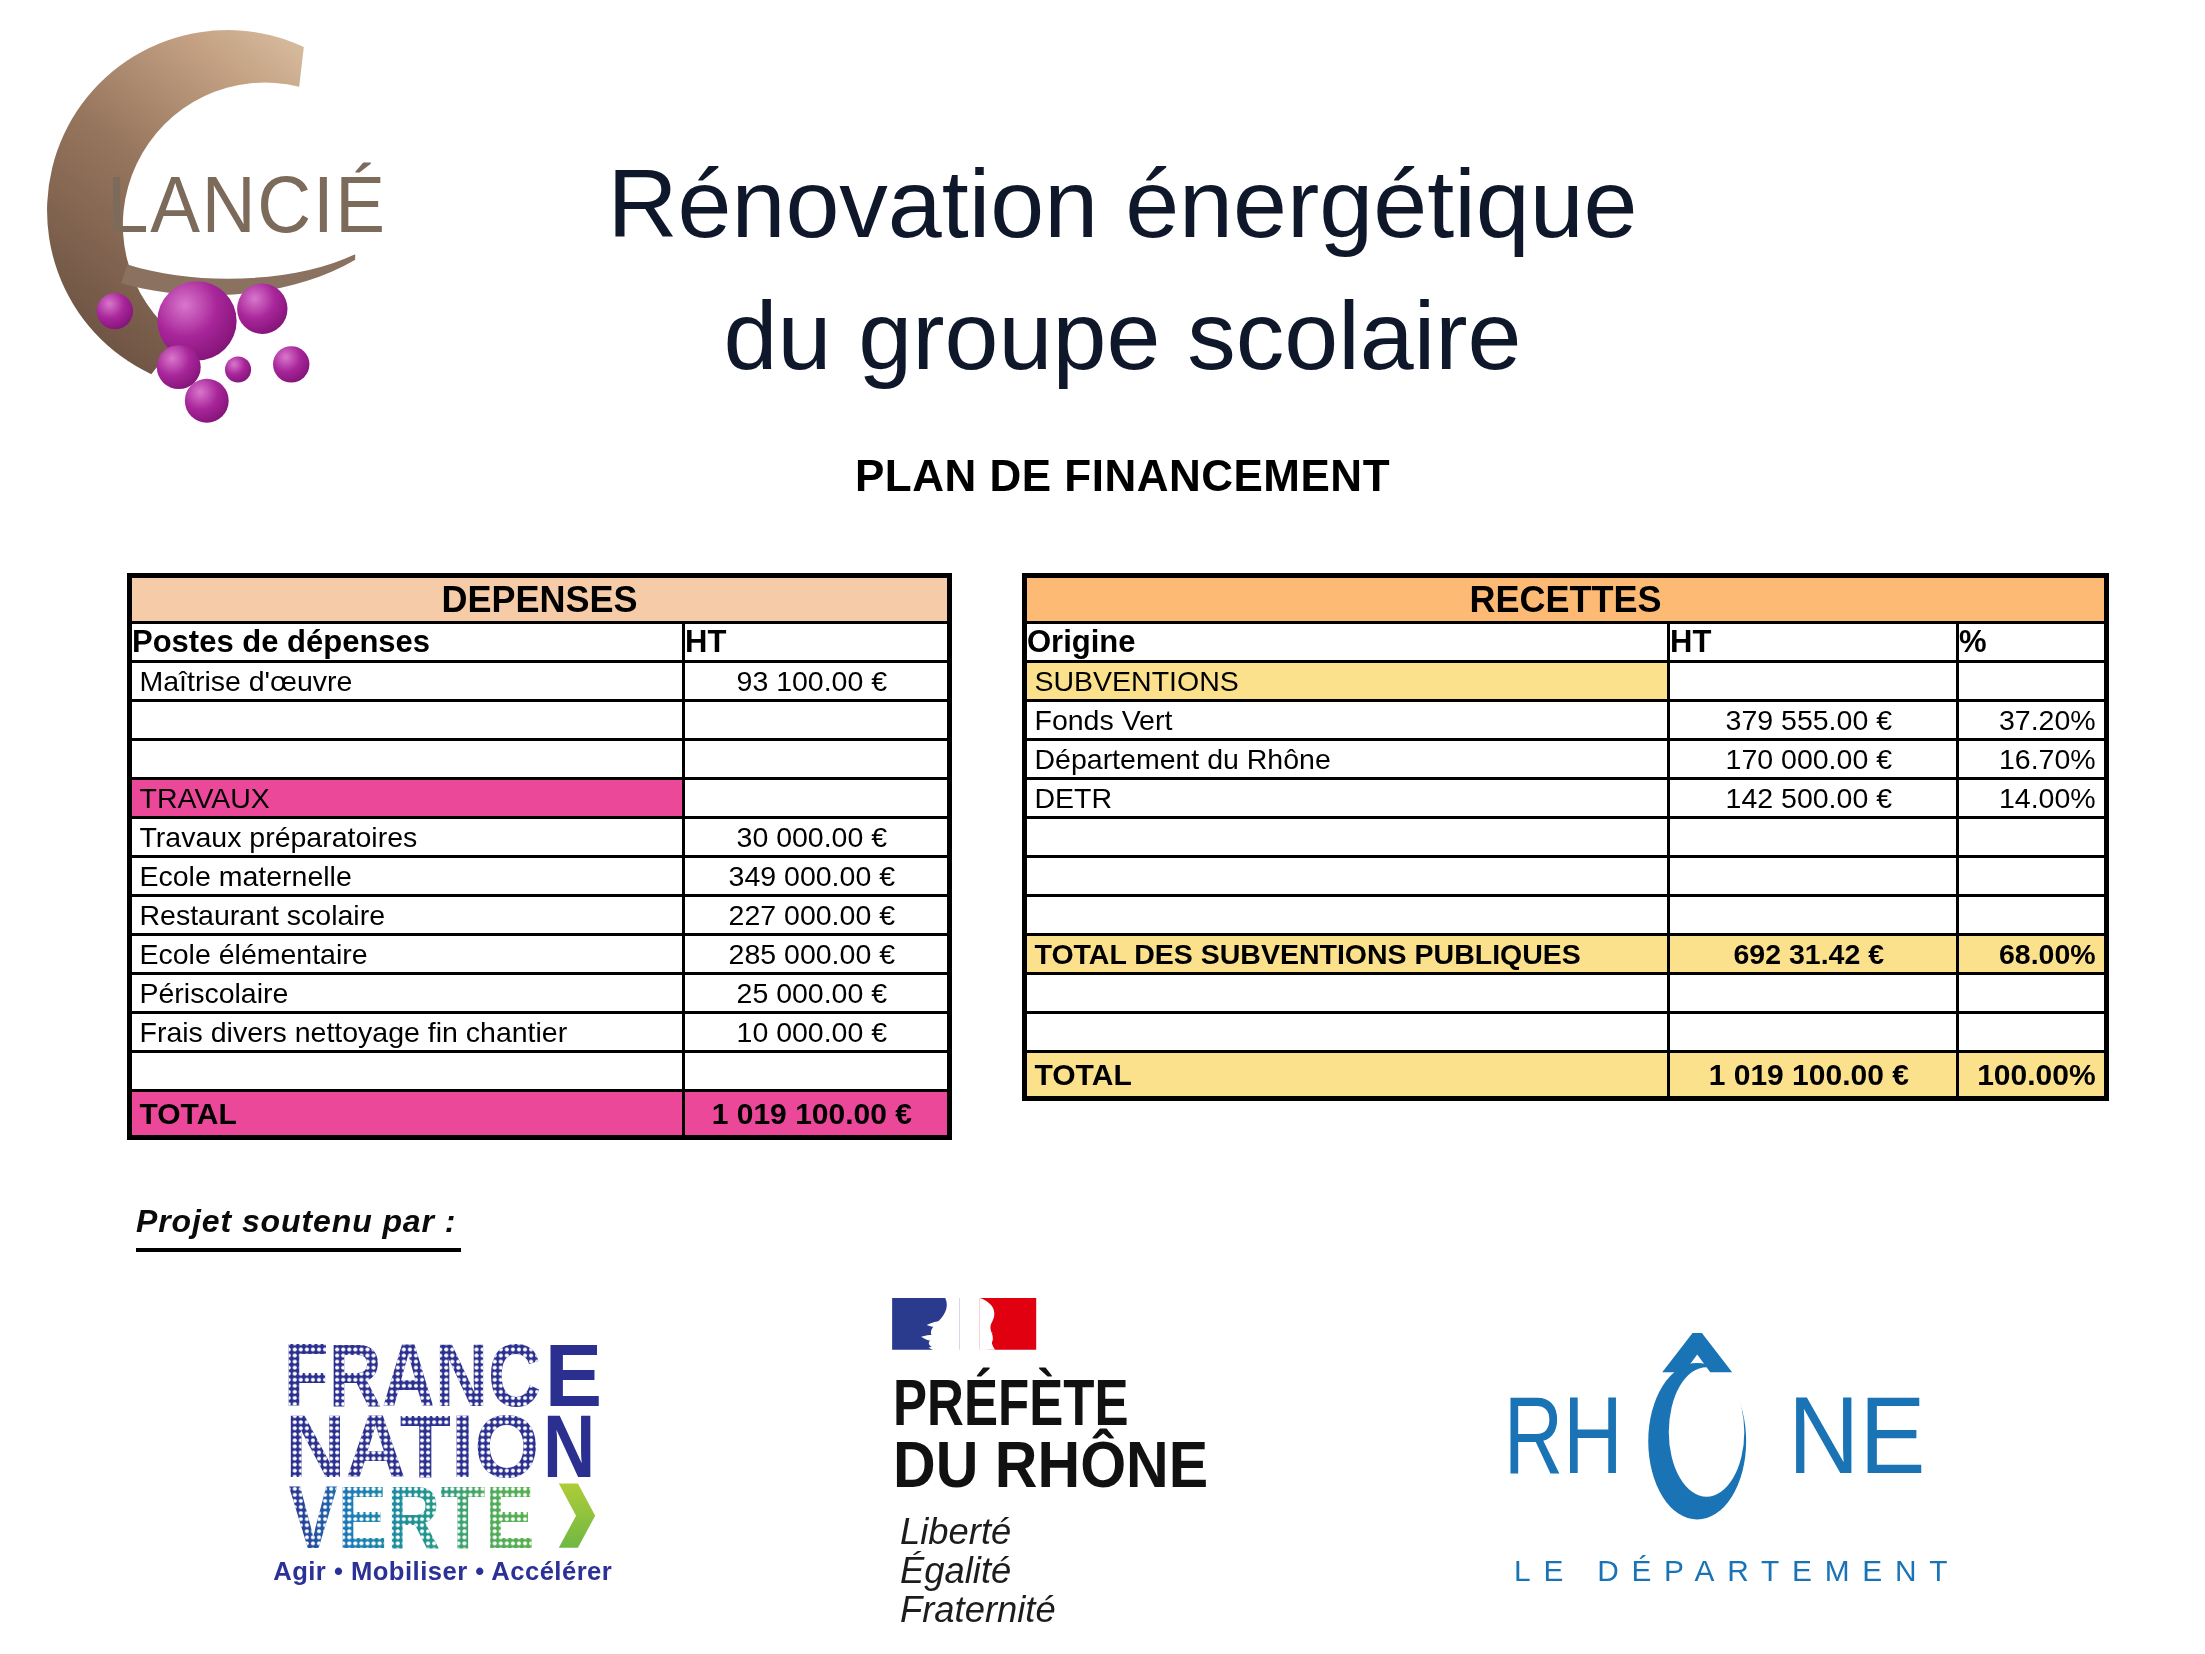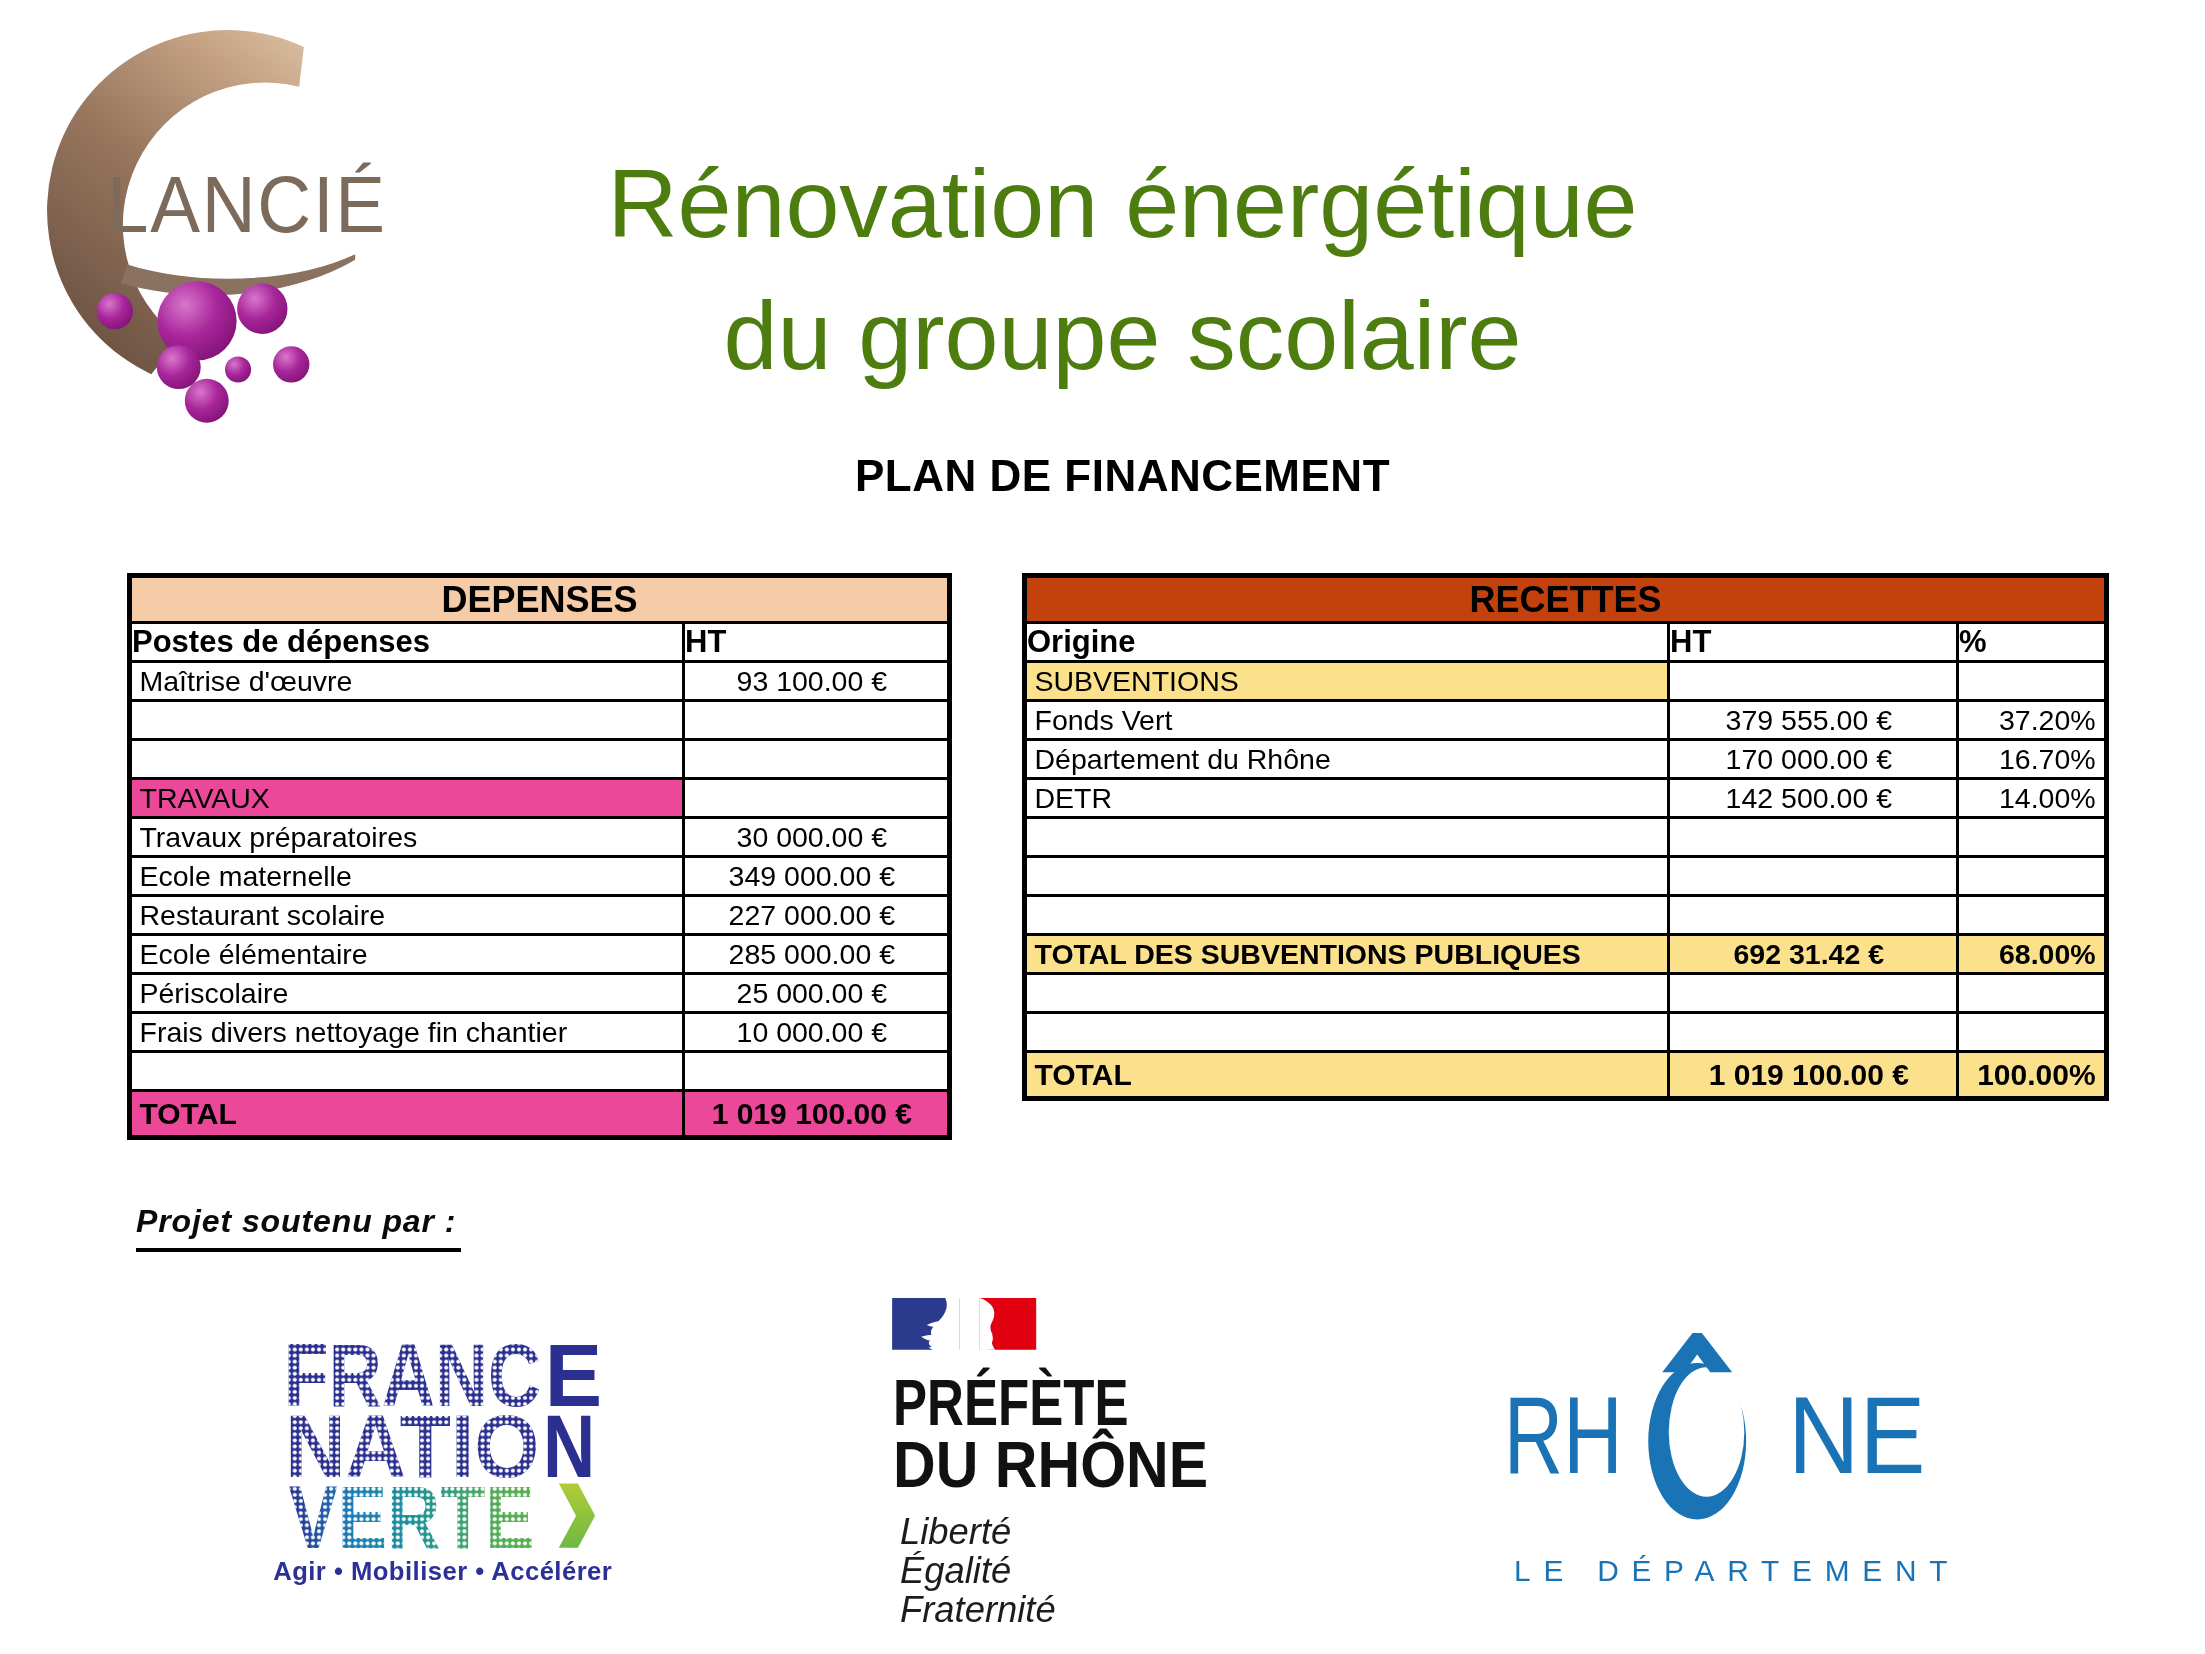--- a/index.html
+++ b/index.html
@@ -6,21 +6,21 @@
   html,body { background:#ffffff; }
   body {
     position:relative; width:2205px; height:1654px; overflow:hidden;
     font-family:"Liberation Sans", sans-serif; color:#000;
   }
   .abs { position:absolute; }
 
   
   #title-block {
     position:absolute; left:560px; top:138px; width:1125px;
-    text-align:center; font-size:97px; line-height:132px; color:#4d7c0f;
+    text-align:center; font-size:97px; line-height:132px; color:#0f172a;
     font-family:"Liberation Sans", sans-serif;
   }
   #subtitle {
     position:absolute; left:560px; top:451px; width:1125px;
     text-align:center; font-size:44px; font-weight:bold; letter-spacing:0.5px;
   }
 
   
   table { position:absolute; border-collapse:collapse; table-layout:fixed;
           background:#fff; border:5.1px solid #000; }
@@ -30,21 +30,21 @@
   .tbl-title th { height:47px; font-size:36px; font-weight:bold; text-align:center; }
   .col-hdr  th { height:39px;  font-size:31px; font-weight:bold; text-align:left; background:#fff; }
   tbody td { height:39px; font-size:28.5px; }
   td.lbl { text-align:left;  padding-left:7.5px; }
   td.val { text-align:center; padding-right:8.4px; }
   td.pct { text-align:right; padding-right:8.4px; }
   td.b   { font-weight:bold; }
   #dep-table .hl { background:#ec4899; }
   #dep-table .tbl-title th { background:#F6CBA7; }
   #rec-table .hl { background:#FBE18C; }
-  #rec-table .tbl-title th { background:#c2410c; }
+  #rec-table .tbl-title th { background:#fdba74; }
 
   
   #supported {
     position:absolute; left:136px; top:1203px;
     font-size:32px; font-weight:bold; font-style:italic; letter-spacing:0.9px;
     padding:0 4.7px 7.5px 0; border-bottom:4.2px solid #000; color:#0a0a0a;
   }
 
   svg text { font-family:"Liberation Sans", sans-serif; }
 </style>

